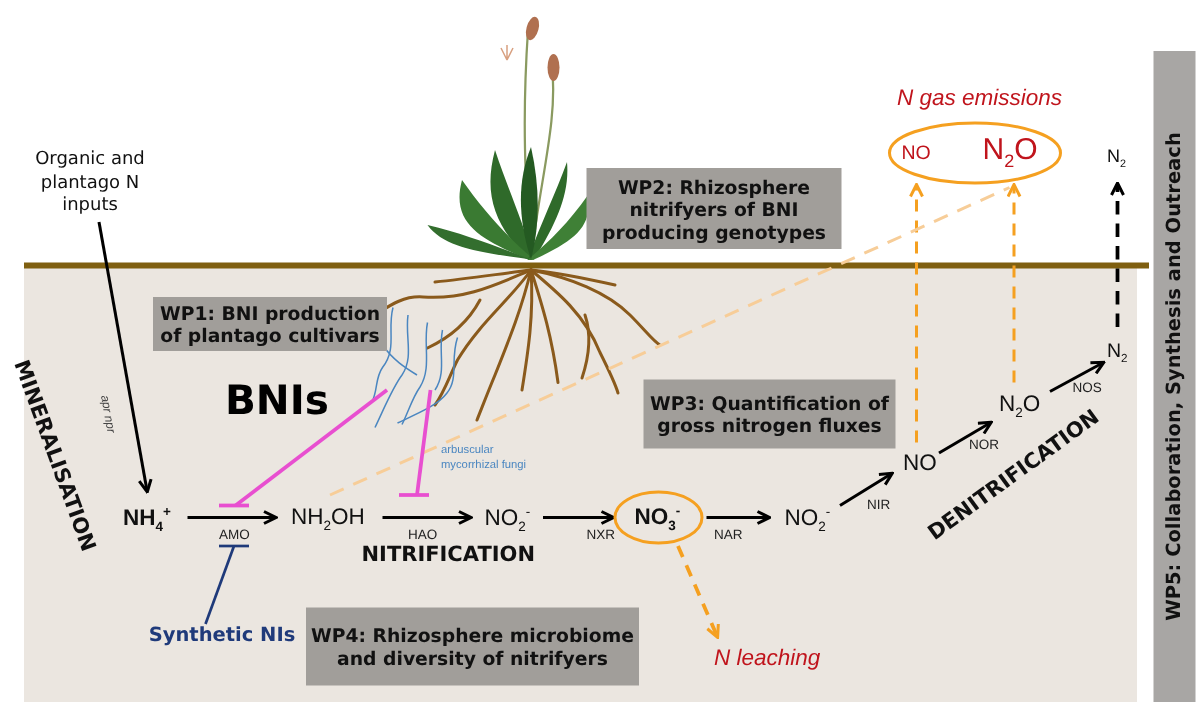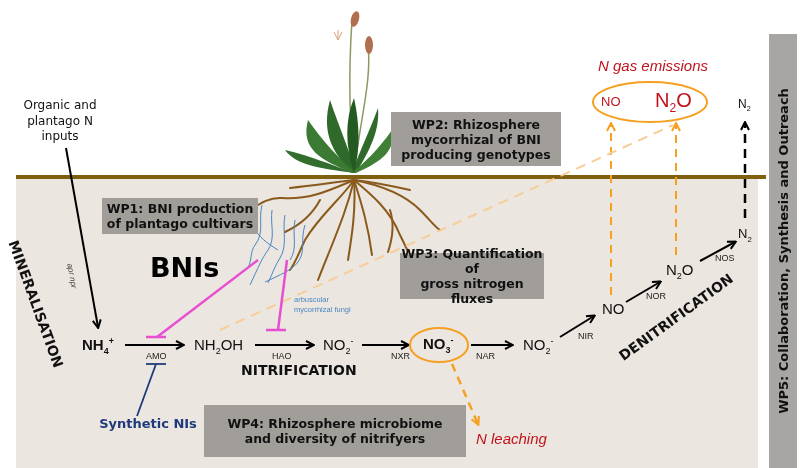--- a/index.html
+++ b/index.html
@@ -174,31 +174,31 @@
 
   <div class="wp-box" style="left:102px; top:198px; width:156px; height:36px; font-size:12.5px;">
     <div>
       <div>WP1: BNI production</div>
       <div>of plantago cultivars</div>
     </div>
   </div>
   <div class="wp-box" style="left:391px; top:112px; width:170px; height:54px; font-size:12.5px;">
     <div>
       <div>WP2: Rhizosphere</div>
-      <div>mycorrhizal of BNI</div>
+      <div>nitrifyers of BNI</div>
       <div>producing genotypes</div>
     </div>
   </div>
-  <div class="wp-box" style="left:400px; top:253px; width:144px; height:46px; font-size:12.5px;">
+  <div class="wp-box" style="left:429px; top:253px; width:168px; height:46px; font-size:12.5px;">
     <div>
       <div>WP3: Quantification of</div>
       <div>gross nitrogen fluxes</div>
     </div>
   </div>
-  <div class="wp-box" style="left:204px; top:405px; width:262px; height:52px; font-size:12.5px;">
+  <div class="wp-box" style="left:204px; top:405px; width:222px; height:52px; font-size:12.5px;">
     <div>
       <div>WP4: Rhizosphere microbiome</div>
       <div>and diversity of nitrifyers</div>
     </div>
   </div>
   <div class="wp5"></div>
   <div class="wp5-label">WP5: Collaboration, Synthesis and Outreach</div>
 </div>
 
 </body></html>

